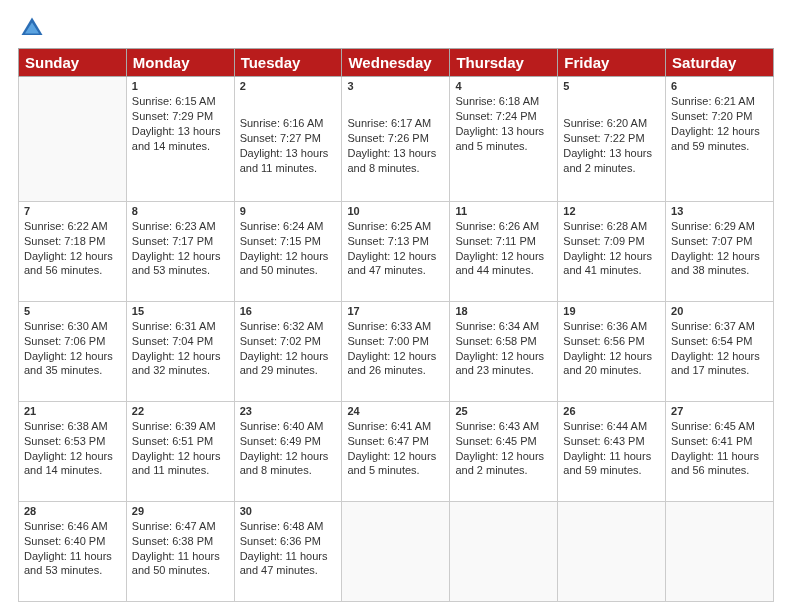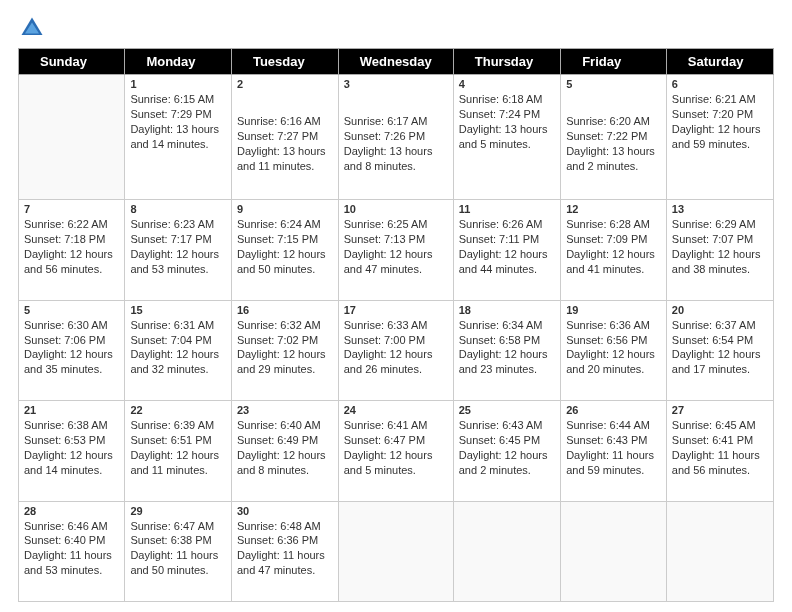--- a/index.html
+++ b/index.html
@@ -60,26 +60,26 @@
     .subtitle {
       font-size: 15px;
       color: #555;
     }
     .calendar {
       width: 100%;
       border-collapse: collapse;
       flex: 1;
     }
     .calendar th {
-      background-color: #000000;
+      background-color: #b91c1c;
       color: #fff;
-      font-size: 13px;
+      font-size: 15px;
       font-weight: bold;
       text-align: left;
-      padding: 5px 21px;
+      padding: 5px 6px;
       border: 1px solid #aaa;
     }
     .calendar td {
       vertical-align: top;
       border: 1px solid #ccc;
       padding: 3px 5px;
       width: 108px;
       font-size: 9.5px;
       color: #333;
       min-height: 70px;

